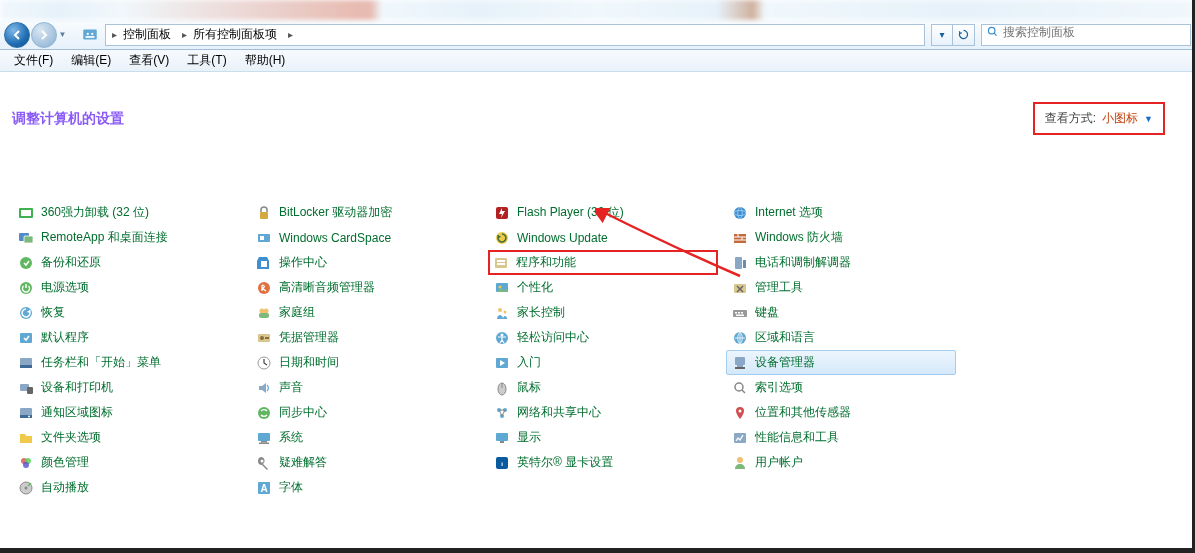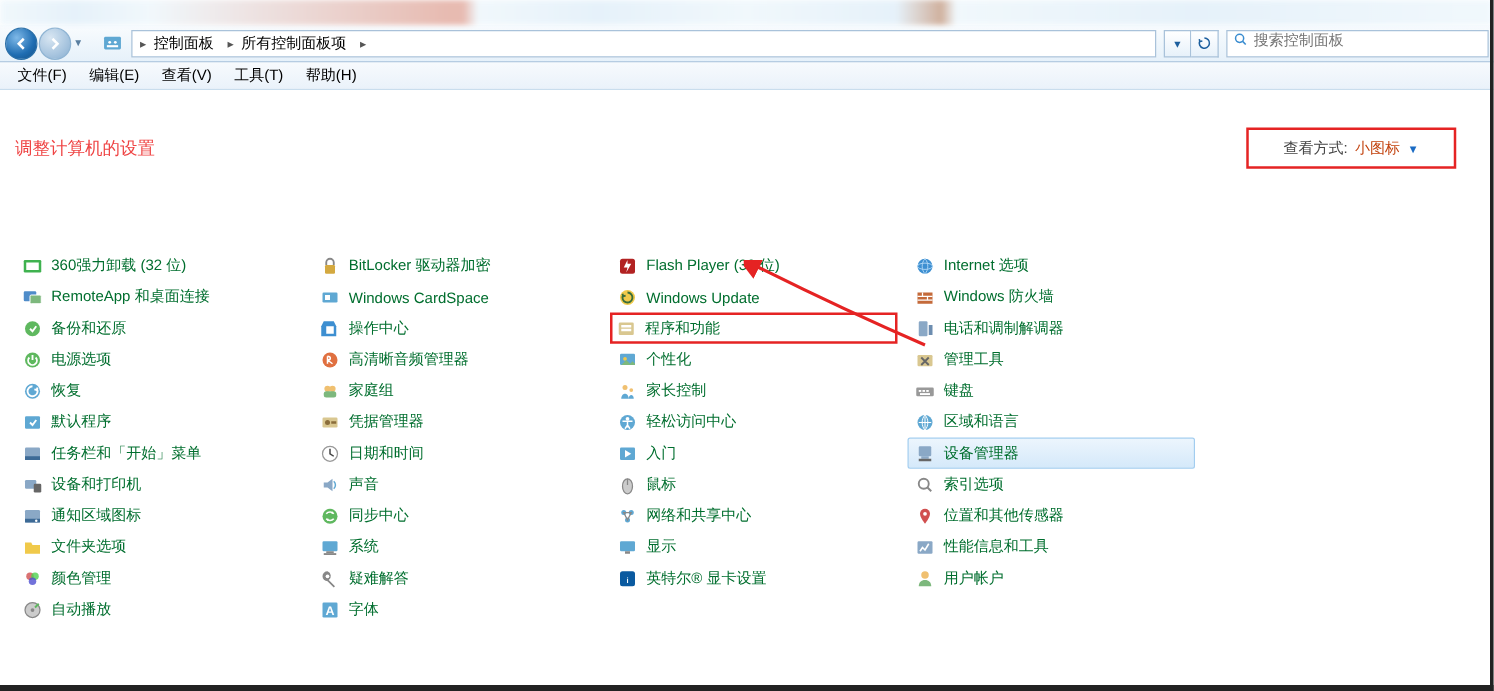--- a/index.html
+++ b/index.html
@@ -149,30 +149,31 @@
     }
     
     .content-header {
       display: flex;
       justify-content: space-between;
       align-items: center;
       padding: 30px 30px 8px 12px;
       position: relative;
     }
     .page-title {
-      color: #ef4444;
+      color: #8b5cf6;
       font-size: 14px;
+      font-weight: bold;
     }
     .view-by {
       display: flex;
       align-items: center;
       gap: 6px;
       font-size: 12px;
       border: 2px solid #e52323;
-      padding: 6px 28px;
+      padding: 6px 10px;
     }
     .view-by-label { color: #444; }
     .view-by-value { color: #c2410c; }
     .view-by-arrow { color: #1a6bc4; font-size: 9px; }
     
     .items-area {
       padding: 16px 6px 6px 12px;
       position: relative;
     }
     .items-grid {

